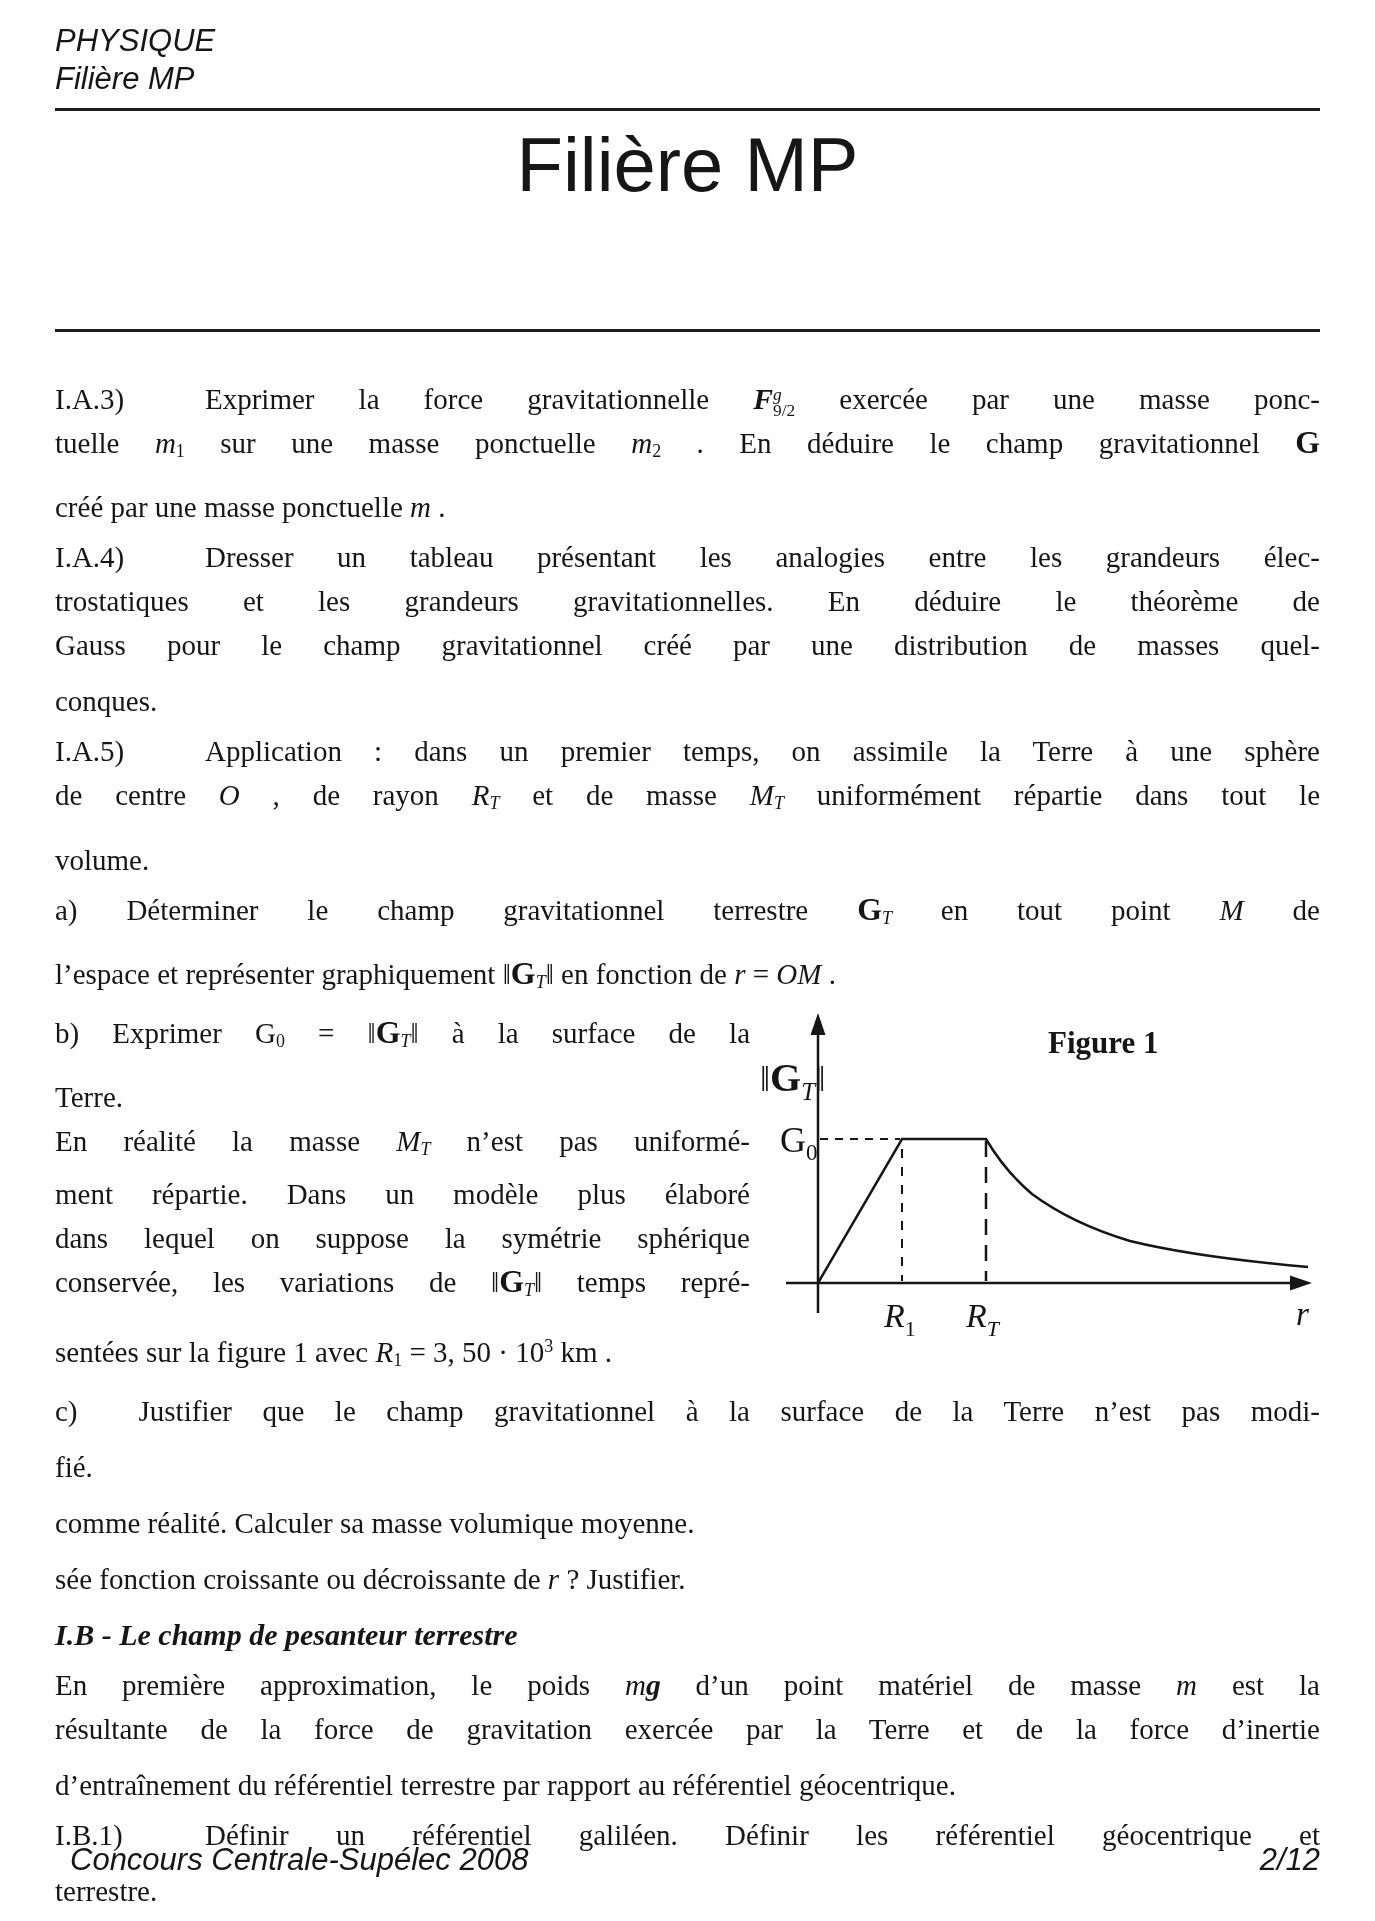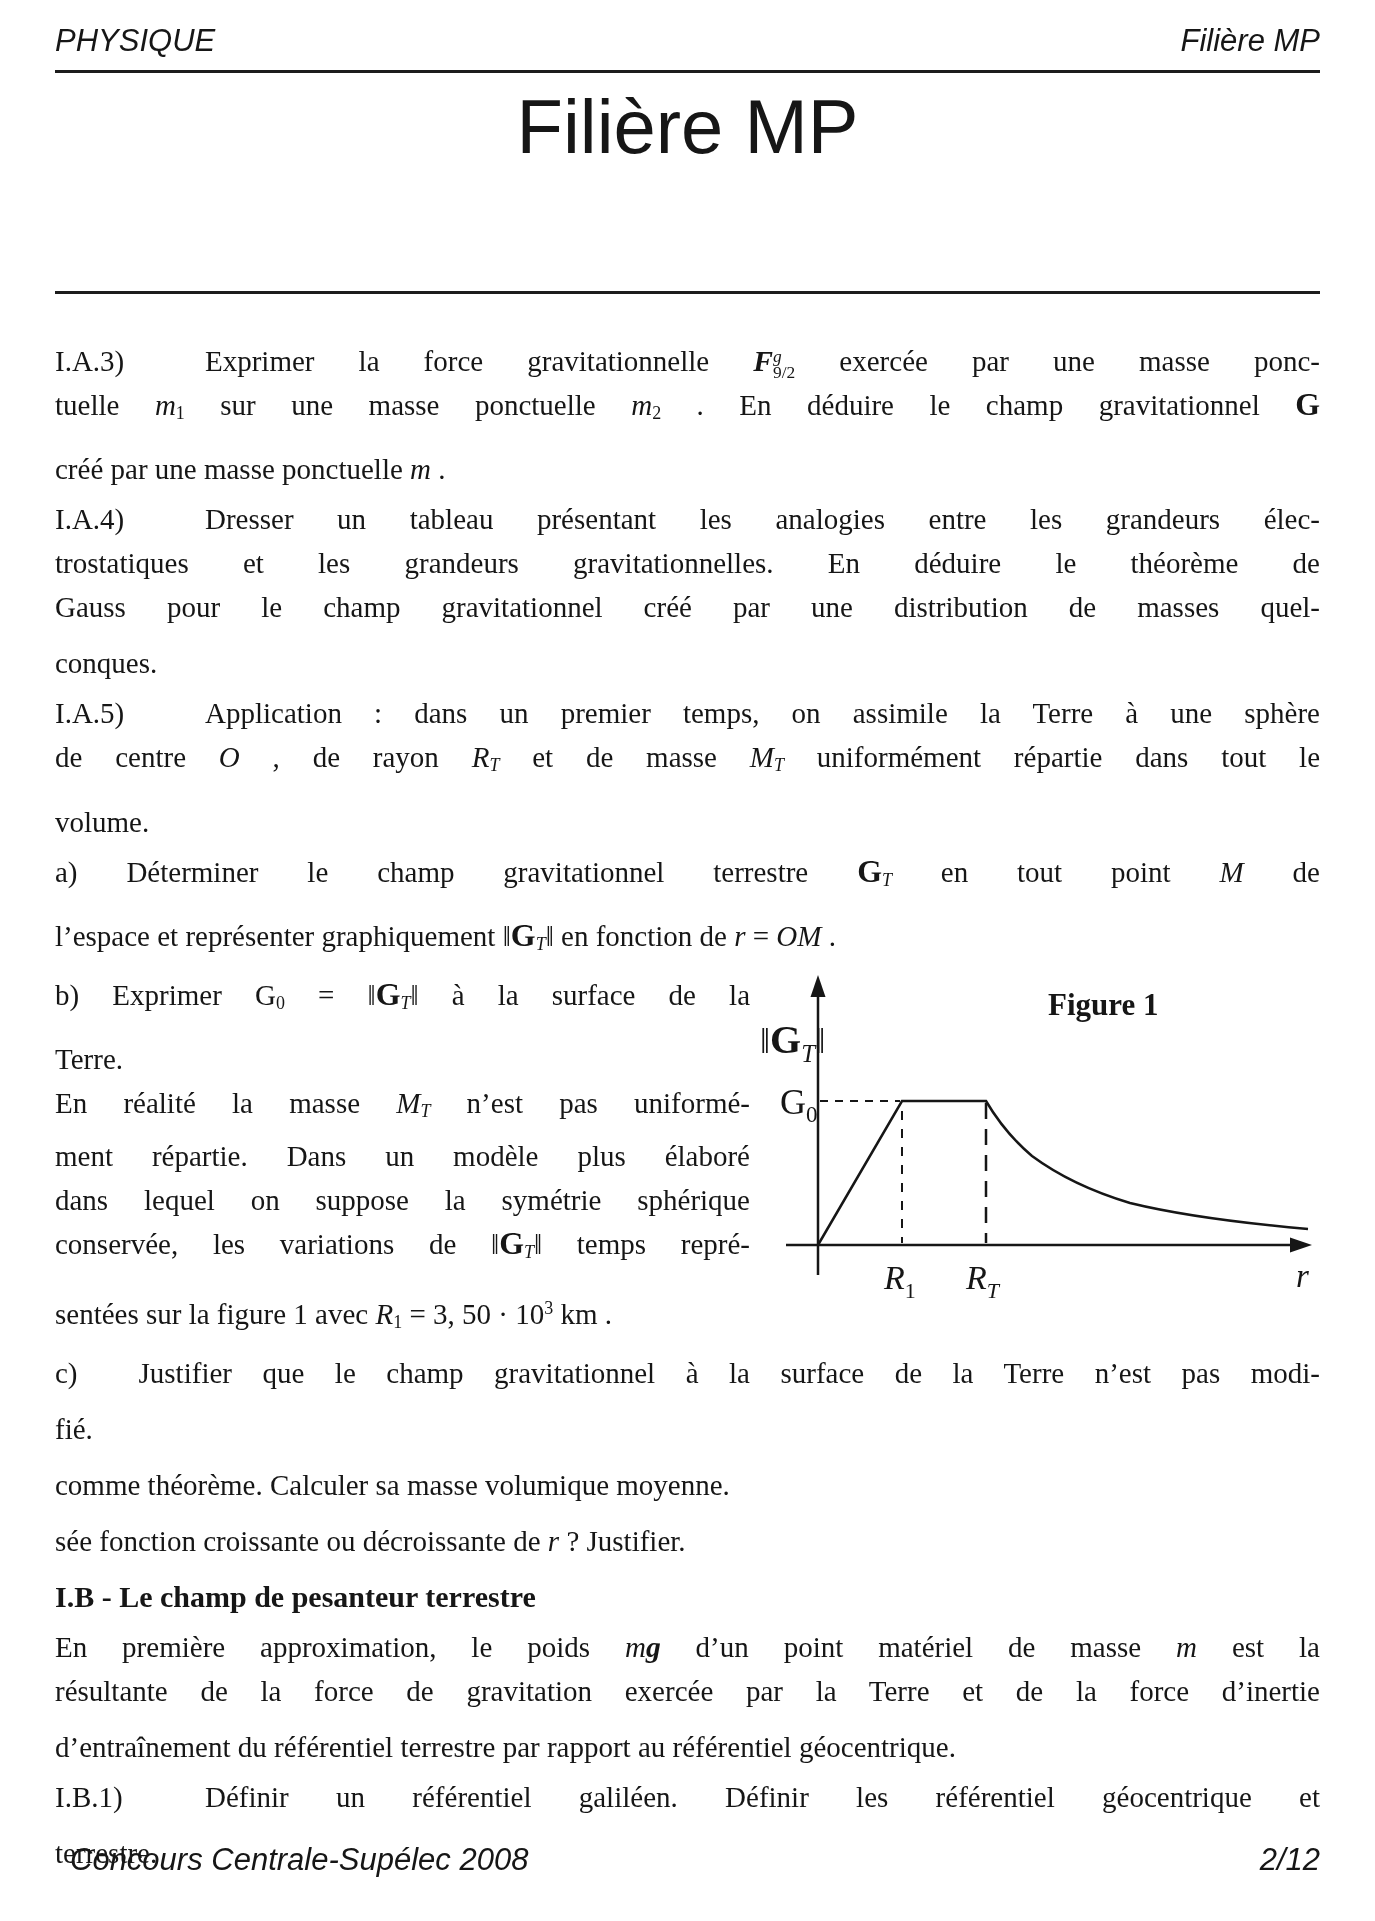--- a/index.html
+++ b/index.html
@@ -9,21 +9,21 @@
     box-sizing:border-box;
     padding:22px 55px 0 55px;
     background:#ffffff;
     color:#161616;
     font-family:"Liberation Serif","DejaVu Serif",serif;
     overflow:hidden;
   }
   .header{
     display:flex;justify-content:space-between;align-items:baseline;
     font-family:"Liberation Sans",sans-serif;
-    font-style:italic;font-size:31px;line-height:38px;
+    font-style:italic;font-size:31px;line-height:38px;flex-direction:column;
   }
   .rule{border-top:3px solid #1c1c1c;height:0;}
   .rule-top{margin-top:10px;}
   .title{
     text-align:center;
     font-family:"Liberation Sans",sans-serif;
     font-weight:400;font-style:normal;
     font-size:76px;line-height:92px;
     margin:8px 0 0 0;
   }
@@ -43,21 +43,21 @@
   .r-sup{font-size:0.62em;vertical-align:0.55em;}
   .r-bG{font-weight:bold;font-size:1.1em;}
   .r-bi{font-weight:bold;font-style:italic;font-size:1.02em;}
   .stack{
     display:inline-block;vertical-align:-0.42em;
     font-size:0.6em;line-height:0.95;text-align:left;
   }
   .stack .st-sup{display:block;font-style:italic;}
   .stack .st-sub{display:block;}
   .para-heading{font-weight:bold;font-size:30px;}
-  .para-heading .line{text-align:left;text-align-last:auto;}
+  .para-heading .line{text-align:left;text-align-last:auto;font-style:italic;}
   .figure{
     float:right;
     width:560px;height:360px;
     margin:0 0 4px 10px;
   }
   .figure svg{display:block;}
   .figure text{font-family:"Liberation Serif","DejaVu Serif",serif;fill:#161616;}
   .footer{
     position:absolute;left:70px;right:55px;top:1842px;
     display:flex;justify-content:space-between;align-items:baseline;
@@ -131,21 +131,21 @@
         <div class="line"><span>dans lequel on suppose la symétrie sphérique</span></div>
         <div class="line"><span>conservée, les variations de </span><span>‖</span><span class="r-bG">G</span><span class="r-subi">T</span><span>‖</span><span> temps repré-</span></div>
         <div class="line last"><span>sentées sur la figure 1 avec </span><span class="r-i">R</span><span class="r-sub">1</span><span> = 3, 50 · 10</span><span class="r-sup">3</span><span> km .</span></div>
       </div>
 
     <div class="para clear">
         <div class="line"><span>c)&nbsp; Justifier que le champ gravitationnel à la surface de la Terre n’est pas modi-</span></div>
         <div class="line last"><span>fié.</span></div>
       </div>
     <div class="para">
-        <div class="line last"><span>comme théorème. Calculer sa masse volumique moyenne.</span></div>
+        <div class="line last"><span>comme réalité. Calculer sa masse volumique moyenne.</span></div>
       </div>
     <div class="para">
         <div class="line last"><span>sée fonction croissante ou décroissante de </span><span class="r-i">r</span><span> ? Justifier.</span></div>
       </div>
     <div class="para para-heading">
         <div class="line last"><span>I.B - Le champ de pesanteur terrestre</span></div>
       </div>
     <div class="para">
         <div class="line"><span>En première approximation, le poids </span><span class="r-i">m</span><span class="r-bi">g</span><span> d’un point matériel de masse </span><span class="r-i">m</span><span> est la</span></div>
         <div class="line"><span>résultante de la force de gravitation exercée par la Terre et de la force d’inertie</span></div>

